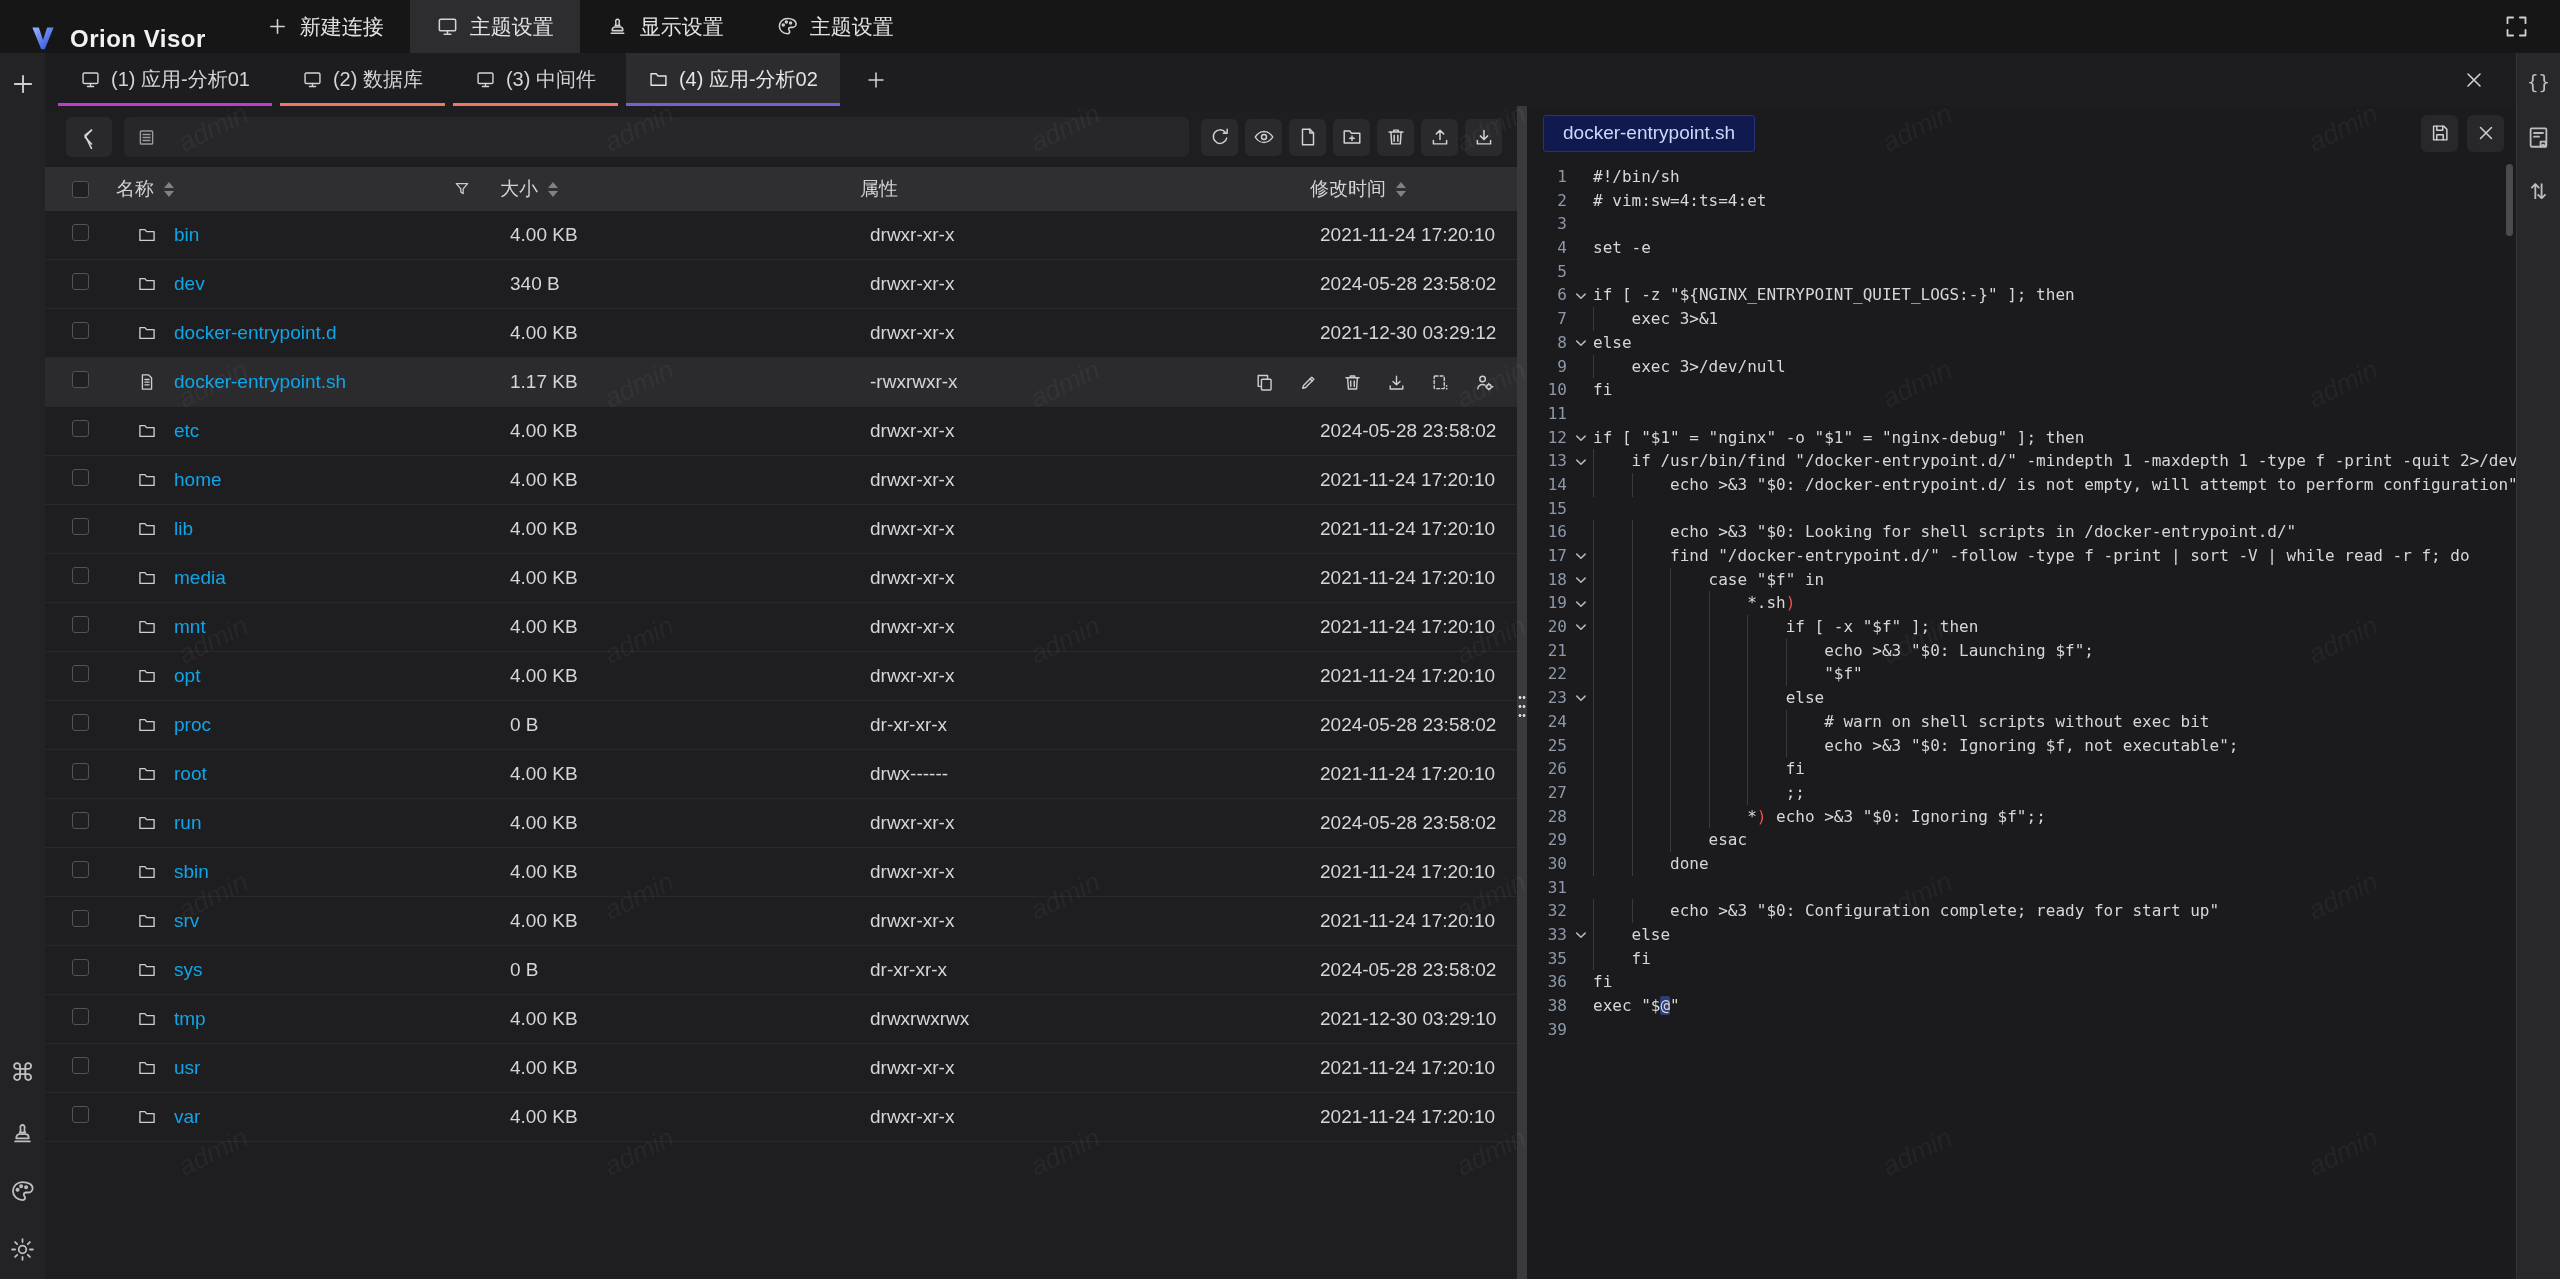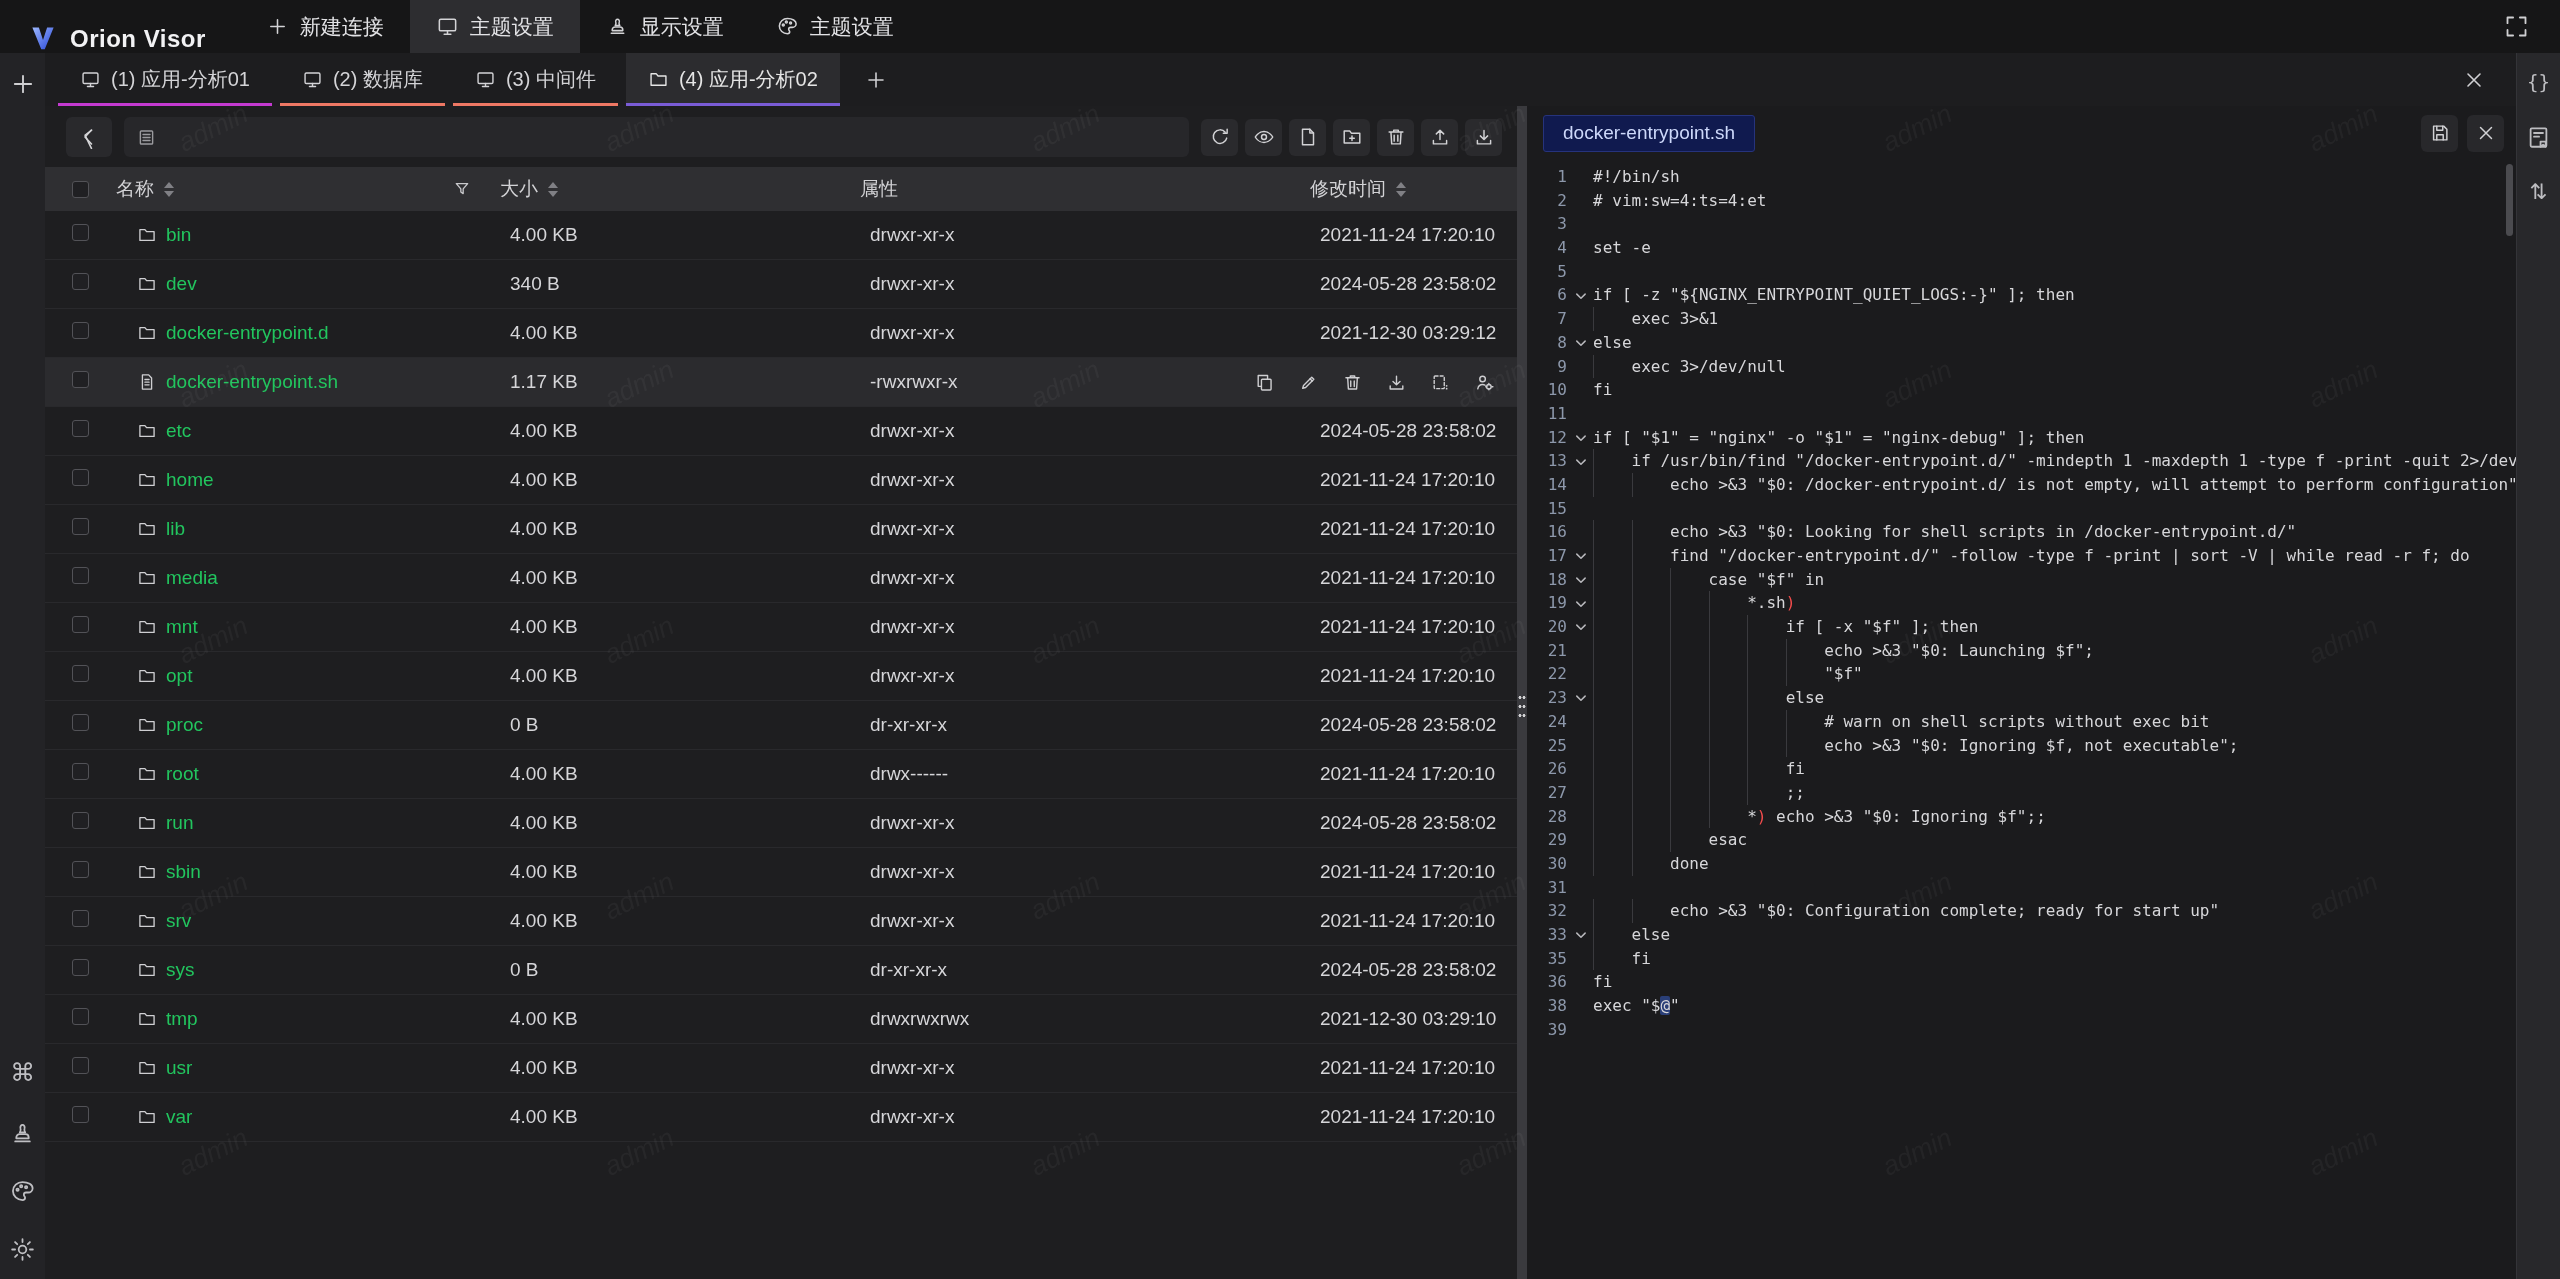--- a/index.html
+++ b/index.html
@@ -55,21 +55,21 @@
   .sorter { display:inline-flex; flex-direction:column; gap:3px; }
   .caret { width:0; height:0; border-left:5px solid transparent; border-right:5px solid transparent; }
   .caret.up { border-bottom:6px solid #808085; }
   .caret.dn { border-top:6px solid #808085; }
   .funnel { margin-left:auto; color:#c9c9cc; }
 
   .tbody { flex:1; overflow:hidden; }
   .trow { height:49px; border-bottom:1px solid #29292c; font-size:19px; color:#d6d6d9; position:relative; cursor:default; }
   .trow.selected { background:#2b2b2e; }
   .cb { width:17px; height:17px; border:1px solid #525257; border-radius:3px; background:#202023; margin-left:12px; display:inline-block; }
-  .ncell { display:flex; align-items:center; gap:9px; padding-left:21px; color:#22c55e; }
+  .ncell { display:flex; align-items:center; gap:17px; padding-left:21px; color:#0ea5e9; }
   .ncell .fic { color:#cfcfd2; }
   .ccell { padding-left:10px; }
   .row-actions { position:absolute; right:22px; top:0; height:100%; display:flex; align-items:center; gap:23px; color:#cfcfd2; }
 
   
   .splitter { width:10px; background:#3a3a3e; position:relative; cursor:col-resize; }
   .grip { position:absolute; left:1px; top:586px; width:8px; height:26px;
           background-image:radial-gradient(circle, #d2d2d4 1.4px, transparent 1.6px);
           background-size:4px 9px; background-position:0 1px; }
 

